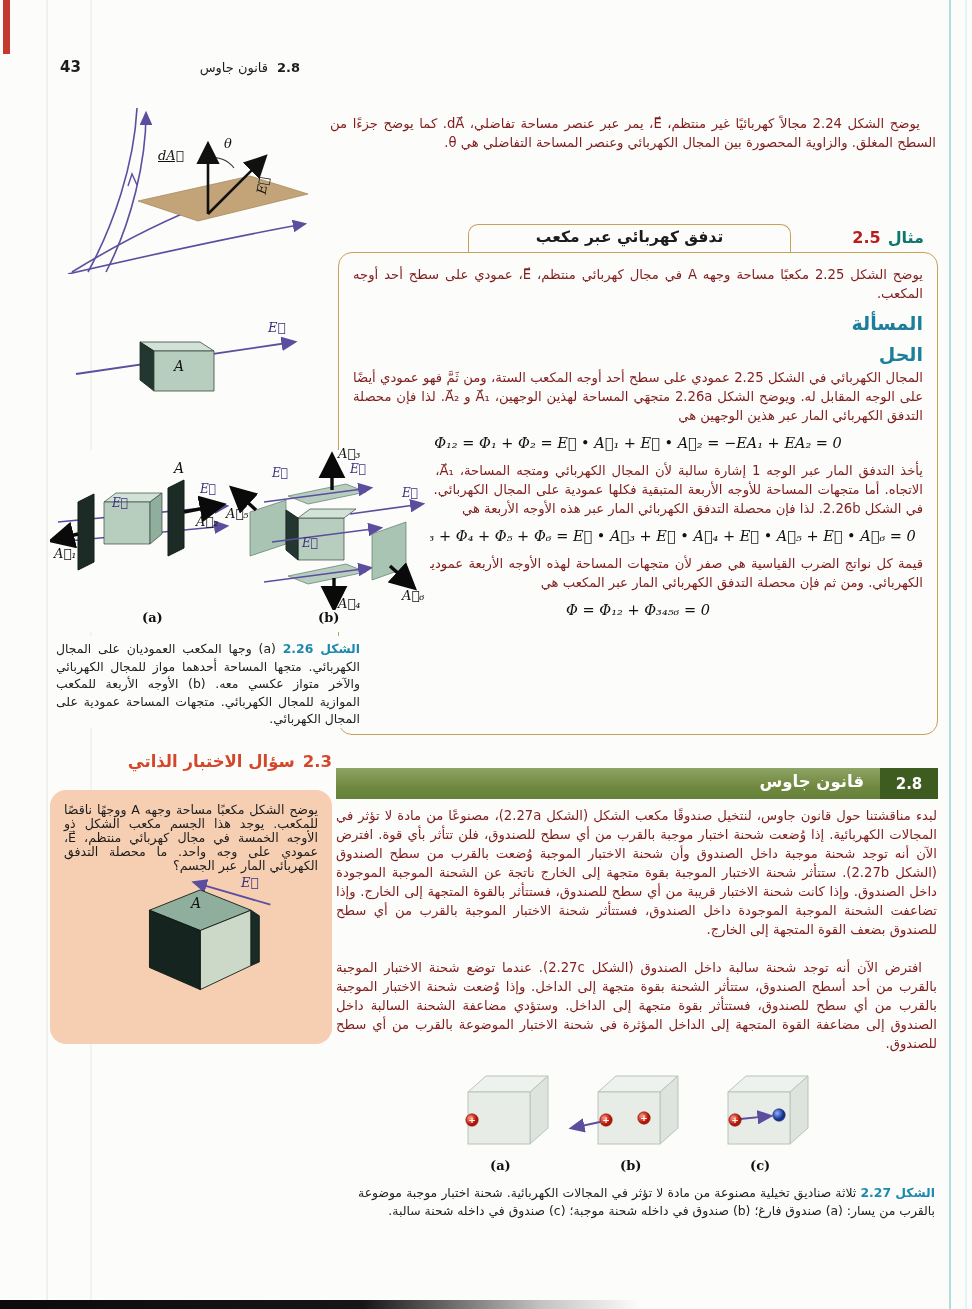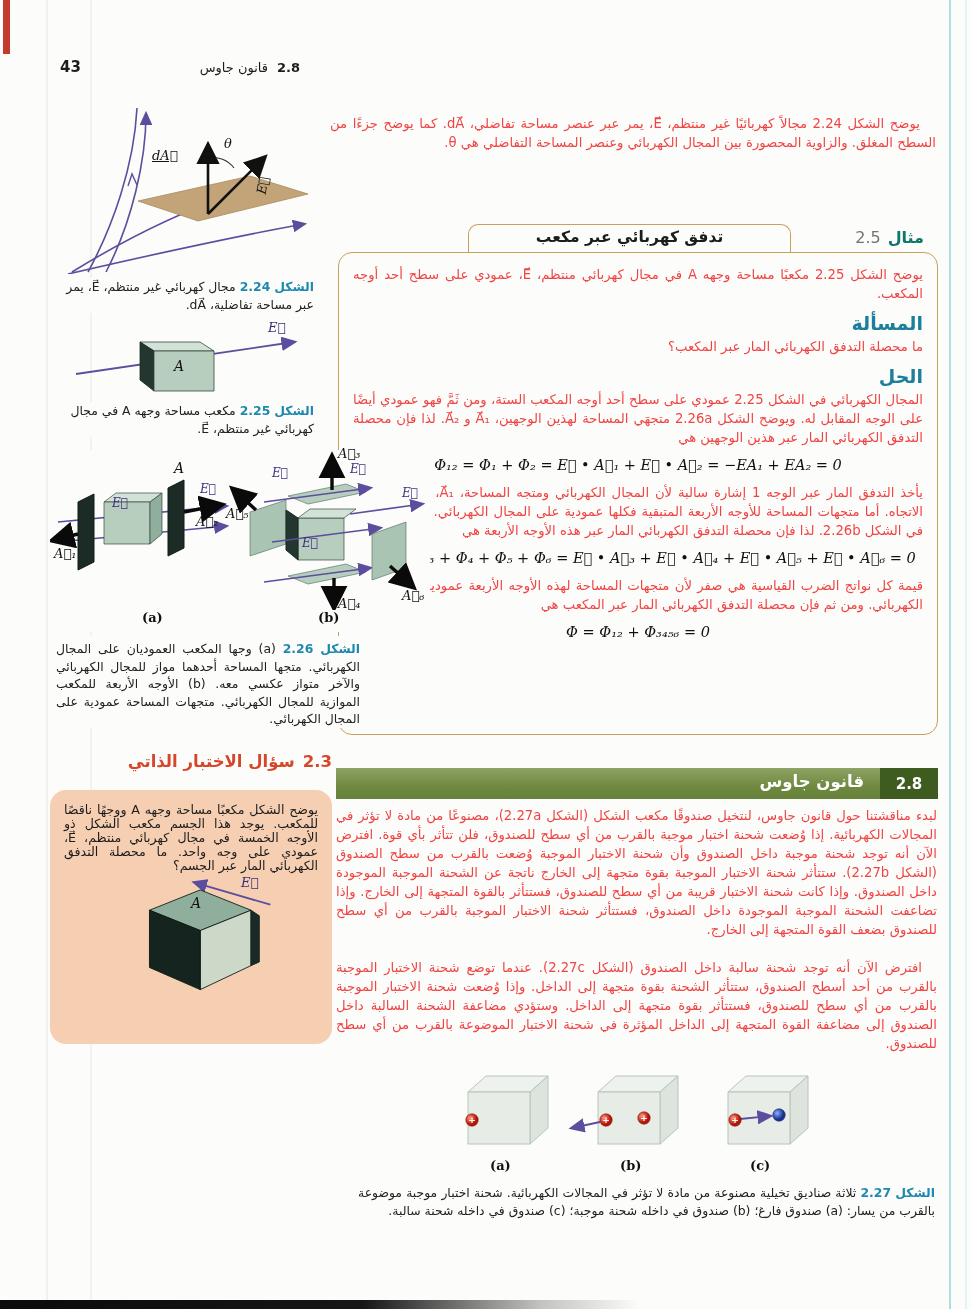--- a/index.html
+++ b/index.html
@@ -5,41 +5,41 @@
   * { margin:0; padding:0; box-sizing:border-box; }
   body { background:#e8e8e6; font-family:"DejaVu Sans", sans-serif; }
   #page {
     position:relative; width:972px; height:1309px; margin:0 auto;
     background:#fcfcfa; overflow:hidden; color:#1c1c1c;
   }
   .scanline { position:absolute; top:0; height:100%; pointer-events:none; }
   .abs { position:absolute; }
   .rtl { direction:rtl; unicode-bidi:plaintext; }
   .just { text-align:justify; }
-  .body-text { font-size:13.2px; line-height:19px; color:#ef4444; }
+  .body-text { font-size:13.2px; line-height:19px; color:#7f1d1d; }
   .cap-text { font-size:12.4px; line-height:17.5px; color:#222; }
   .figlabel { color:#1e89ae; font-weight:bold; }
   .fignum { color:#1e89ae; font-weight:bold; }
   .veclabel { position:absolute; font-family:"DejaVu Serif", serif; font-style:italic; font-size:13px; color:#111; white-space:nowrap; }
   .veclabel.purple { color:#3c2f7d; }
   .equation { font-family:"DejaVu Serif", serif; font-style:italic; font-size:14.5px;
               text-align:center; direction:ltr; white-space:nowrap; margin:10px 0 10px 0; color:#101010; }
   
   #page-number { left:60px; top:58px; font-weight:bold; font-size:15px; }
   #running-head { left:150px; top:60px; width:150px; display:flex; direction:rtl; gap:9px; font-size:13px; align-items:baseline; }
   #running-head .num { font-weight:bold; }
   
   #example-box { left:338px; top:252px; width:600px; height:483px;
     border:1.4px solid #c8a159; border-radius:14px; background:transparent; }
   #example-content { position:absolute; left:14px; top:12px; width:570px; direction:rtl; }
   #example-title { left:468px; top:224px; width:323px; text-align:center; font-weight:bold; font-size:15.5px;
     background:#fcfcfa; border:1.4px solid #c8a159; border-bottom:none; border-radius:10px 10px 0 0; padding:3px 8px 6px 8px; }
   #example-label { top:228px; right:40px; display:flex; direction:rtl; gap:7px; font-size:16px; align-items:baseline; background:#fcfcfa; padding:0 8px 4px 8px; }
   #example-label .word { color:#0f766e; font-weight:bold; }
-  #example-label .num { color:#737373; font-weight:normal; }
+  #example-label .num { color:#b91c1c; font-weight:bold; }
   .subhead { color:#1b7f9b; font-weight:bold; font-size:19px; margin:9px 0 3px 0; }
   
   .fig-caption { background:#fcfcfa; }
   #fig26-wrap { left:50px; top:450px; width:380px; height:182px; background:#fcfcfa; z-index:3; }
   #fig26-caption { left:56px; top:636px; width:304px; z-index:3; padding-top:4px; }
   .sublabel { position:absolute; font-weight:bold; font-size:13px; color:#111; font-family:"DejaVu Serif", serif; }
   
   #selftest-head { left:52px; top:752px; width:280px; display:flex; direction:rtl; gap:8px;
      color:#d4472b; font-weight:bold; font-size:16.5px; align-items:baseline; }
   #selftest-box { left:50px; top:790px; width:282px; height:254px; background:#f6cfb3; border-radius:16px; padding:13px 14px 6px 14px; }
@@ -91,56 +91,46 @@
         <path d="M 70 90 l 4 -12 l 5 11" fill="none" stroke="#5c4e9e" stroke-width="1.4"></path>
         <path d="M 14 176 C 66 144 118 118 170 100" fill="none" stroke="#5c4e9e" stroke-width="1.6" marker-end="url(#mP)"></path>
         <path d="M 10 178 C 88 160 168 142 246 128" fill="none" stroke="#5c4e9e" stroke-width="1.6" marker-end="url(#mP)"></path>
         <path d="M 48 176 C 74 126 88 64 88 18" fill="none" stroke="#5c4e9e" stroke-width="1.6" marker-end="url(#mP)"></path>
       </g>
       <polygon points="80,105 192,80 250,98 140,125" fill="#c2a478" stroke="#a88c5e" stroke-width="0.8"></polygon>
       <path d="M 150 62 A 26 26 0 0 1 176 72" fill="none" stroke="#333" stroke-width="1.1"></path>
       <line x1="150" y1="118" x2="150" y2="50" stroke="#111" stroke-width="2.6" marker-end="url(#mB)"></line>
       <line x1="150" y1="118" x2="206" y2="62" stroke="#111" stroke-width="2.6" marker-end="url(#mB)"></line>
     </svg>
-    <span class="veclabel" style="left:94px;top:52px;text-decoration:underline;">dA⃗</span>
+    <span class="veclabel" style="left:100px;top:52px;text-decoration:underline;">dA⃗</span>
     <span class="veclabel" style="left:166px;top:40px;font-style:italic;">θ</span>
     <span class="veclabel" style="left:196px;top:82px;transform:rotate(-80deg);">E⃗</span>
   </div>
 
   <div class="abs rtl just body-text" style="left:330px;top:114px;width:606px;text-indent:16px;">يوضح الشكل 2.24 مجالاً كهربائيًا غير منتظم، E⃗، يمر عبر عنصر مساحة تفاضلي، dA⃗. كما يوضح جزءًا من السطح المغلق. والزاوية المحصورة بين المجال الكهربائي وعنصر المساحة التفاضلي هي θ.</div>
 
-  <div class="abs rtl cap-text fig-caption" style="left:58px;top:278px;width:256px;">
-    <span class="figlabel">الشكل</span>
-    <span class="fignum">2.24</span>
-    <span>مجال كهربائي غير منتظم، E⃗، يمر عبر مساحة تفاضلية، dA⃗.</span>
-  </div>
 
   <div class="abs" style="left:62px;top:320px;width:245px;height:80px;">
     <svg width="245" height="80" viewBox="0 0 245 80">
       <defs>
           <marker id="mP2" markerWidth="9" markerHeight="8" refX="7" refY="4" orient="auto">
             <path d="M0,0 L9,4 L0,8 z" fill="#5c4e9e"></path>
           </marker>
         </defs>
       <line x1="14" y1="54" x2="232" y2="22" stroke="#5c4e9e" stroke-width="1.8" marker-end="url(#mP2)"></line>
       <g>
         <polygon points="78,22 138,22 152,31 92,31" fill="#d3e2d6" stroke="#38473f" stroke-width="0.8"></polygon>
         <polygon points="78,22 92,31 92,71 78,60" fill="#233630" stroke="#1a2822" stroke-width="0.8"></polygon>
         <polygon points="92,31 152,31 152,71 92,71" fill="#b7cdbd" stroke="#38473f" stroke-width="0.8"></polygon>
       </g>
     </svg>
     <span class="veclabel" style="left:112px;top:38px;font-size:14px;">A</span>
     <span class="veclabel purple" style="left:206px;top:0px;">E⃗</span>
   </div>
 
-  <div class="abs rtl cap-text fig-caption" style="left:58px;top:402px;width:256px;">
-    <span class="figlabel">الشكل</span>
-    <span class="fignum">2.25</span>
-    <span>مكعب مساحة وجهه A في مجال كهربائي غير منتظم، E⃗.</span>
-  </div>
 
   <div class="abs" id="fig26-wrap">
     <svg width="380" height="160" viewBox="0 0 380 160">
       <defs>
         <marker id="mP3" markerWidth="9" markerHeight="8" refX="7" refY="4" orient="auto">
             <path d="M0,0 L9,4 L0,8 z" fill="#5c4e9e"></path>
           </marker>
         <marker id="mB3" markerWidth="8" markerHeight="8" refX="6" refY="4" orient="auto">
             <path d="M0,0 L8,4 L0,8 z" fill="#0a0a0a"></path>
           </marker>
@@ -196,21 +186,20 @@
   <div class="abs rtl just cap-text fig-caption" id="fig26-caption">
     <span class="figlabel">الشكل</span>
     <span class="fignum">2.26</span>
     <span>(a) وجها المكعب العموديان على المجال الكهربائي. متجها المساحة أحدهما مواز للمجال الكهربائي والآخر متواز عكسي معه. (b) الأوجه الأربعة للمكعب الموازية للمجال الكهربائي. متجهات المساحة عمودية على المجال الكهربائي.</span>
   </div>
 
   <div class="abs" id="example-box">
     <div id="example-content">
       <p class="body-text just">يوضح الشكل 2.25 مكعبًا مساحة وجهه A في مجال كهربائي منتظم، E⃗، عمودي على سطح أحد أوجه المكعب.</p>
       <div class="subhead">المسألة</div>
-      <p class="body-text just">ما محصلة التدفق الكهربائي المار عبر المكعب؟</p>
       <div class="subhead">الحل</div>
       <p class="body-text just">المجال الكهربائي في الشكل 2.25 عمودي على سطح أحد أوجه المكعب الستة، ومن ثَمَّ فهو عمودي أيضًا على الوجه المقابل له. ويوضح الشكل 2.26a متجهَي المساحة لهذين الوجهين، A⃗₁ و A⃗₂. لذا فإن محصلة التدفق الكهربائي المار عبر هذين الوجهين هي</p>
       <div class="equation">Φ₁₂ = Φ₁ + Φ₂ = E⃗ • A⃗₁ + E⃗ • A⃗₂ = −EA₁ + EA₂ = 0</div>
       <p class="body-text just">يأخذ التدفق المار عبر الوجه 1 إشارة سالبة لأن المجال الكهربائي ومتجه المساحة، A⃗₁، متعاكسان في الاتجاه. أما متجهات المساحة للأوجه الأربعة المتبقية فكلها عمودية على المجال الكهربائي. كما هو موضح في الشكل 2.26b. لذا فإن محصلة التدفق الكهربائي المار عبر هذه الأوجه الأربعة هي</p>
       <div class="equation">Φ₃₄₅₆ = Φ₃ + Φ₄ + Φ₅ + Φ₆ = E⃗ • A⃗₃ + E⃗ • A⃗₄ + E⃗ • A⃗₅ + E⃗ • A⃗₆ = 0</div>
       <p class="body-text just">قيمة كل نواتج الضرب القياسية هي صفر لأن متجهات المساحة لهذه الأوجه الأربعة عمودية على المجال الكهربائي. ومن ثم فإن محصلة التدفق الكهربائي المار عبر المكعب هي</p>
       <div class="equation">Φ = Φ₁₂ + Φ₃₄₅₆ = 0</div>
     </div>
   </div>
   <div class="abs" id="example-title">تدفق كهربائي عبر مكعب</div>

